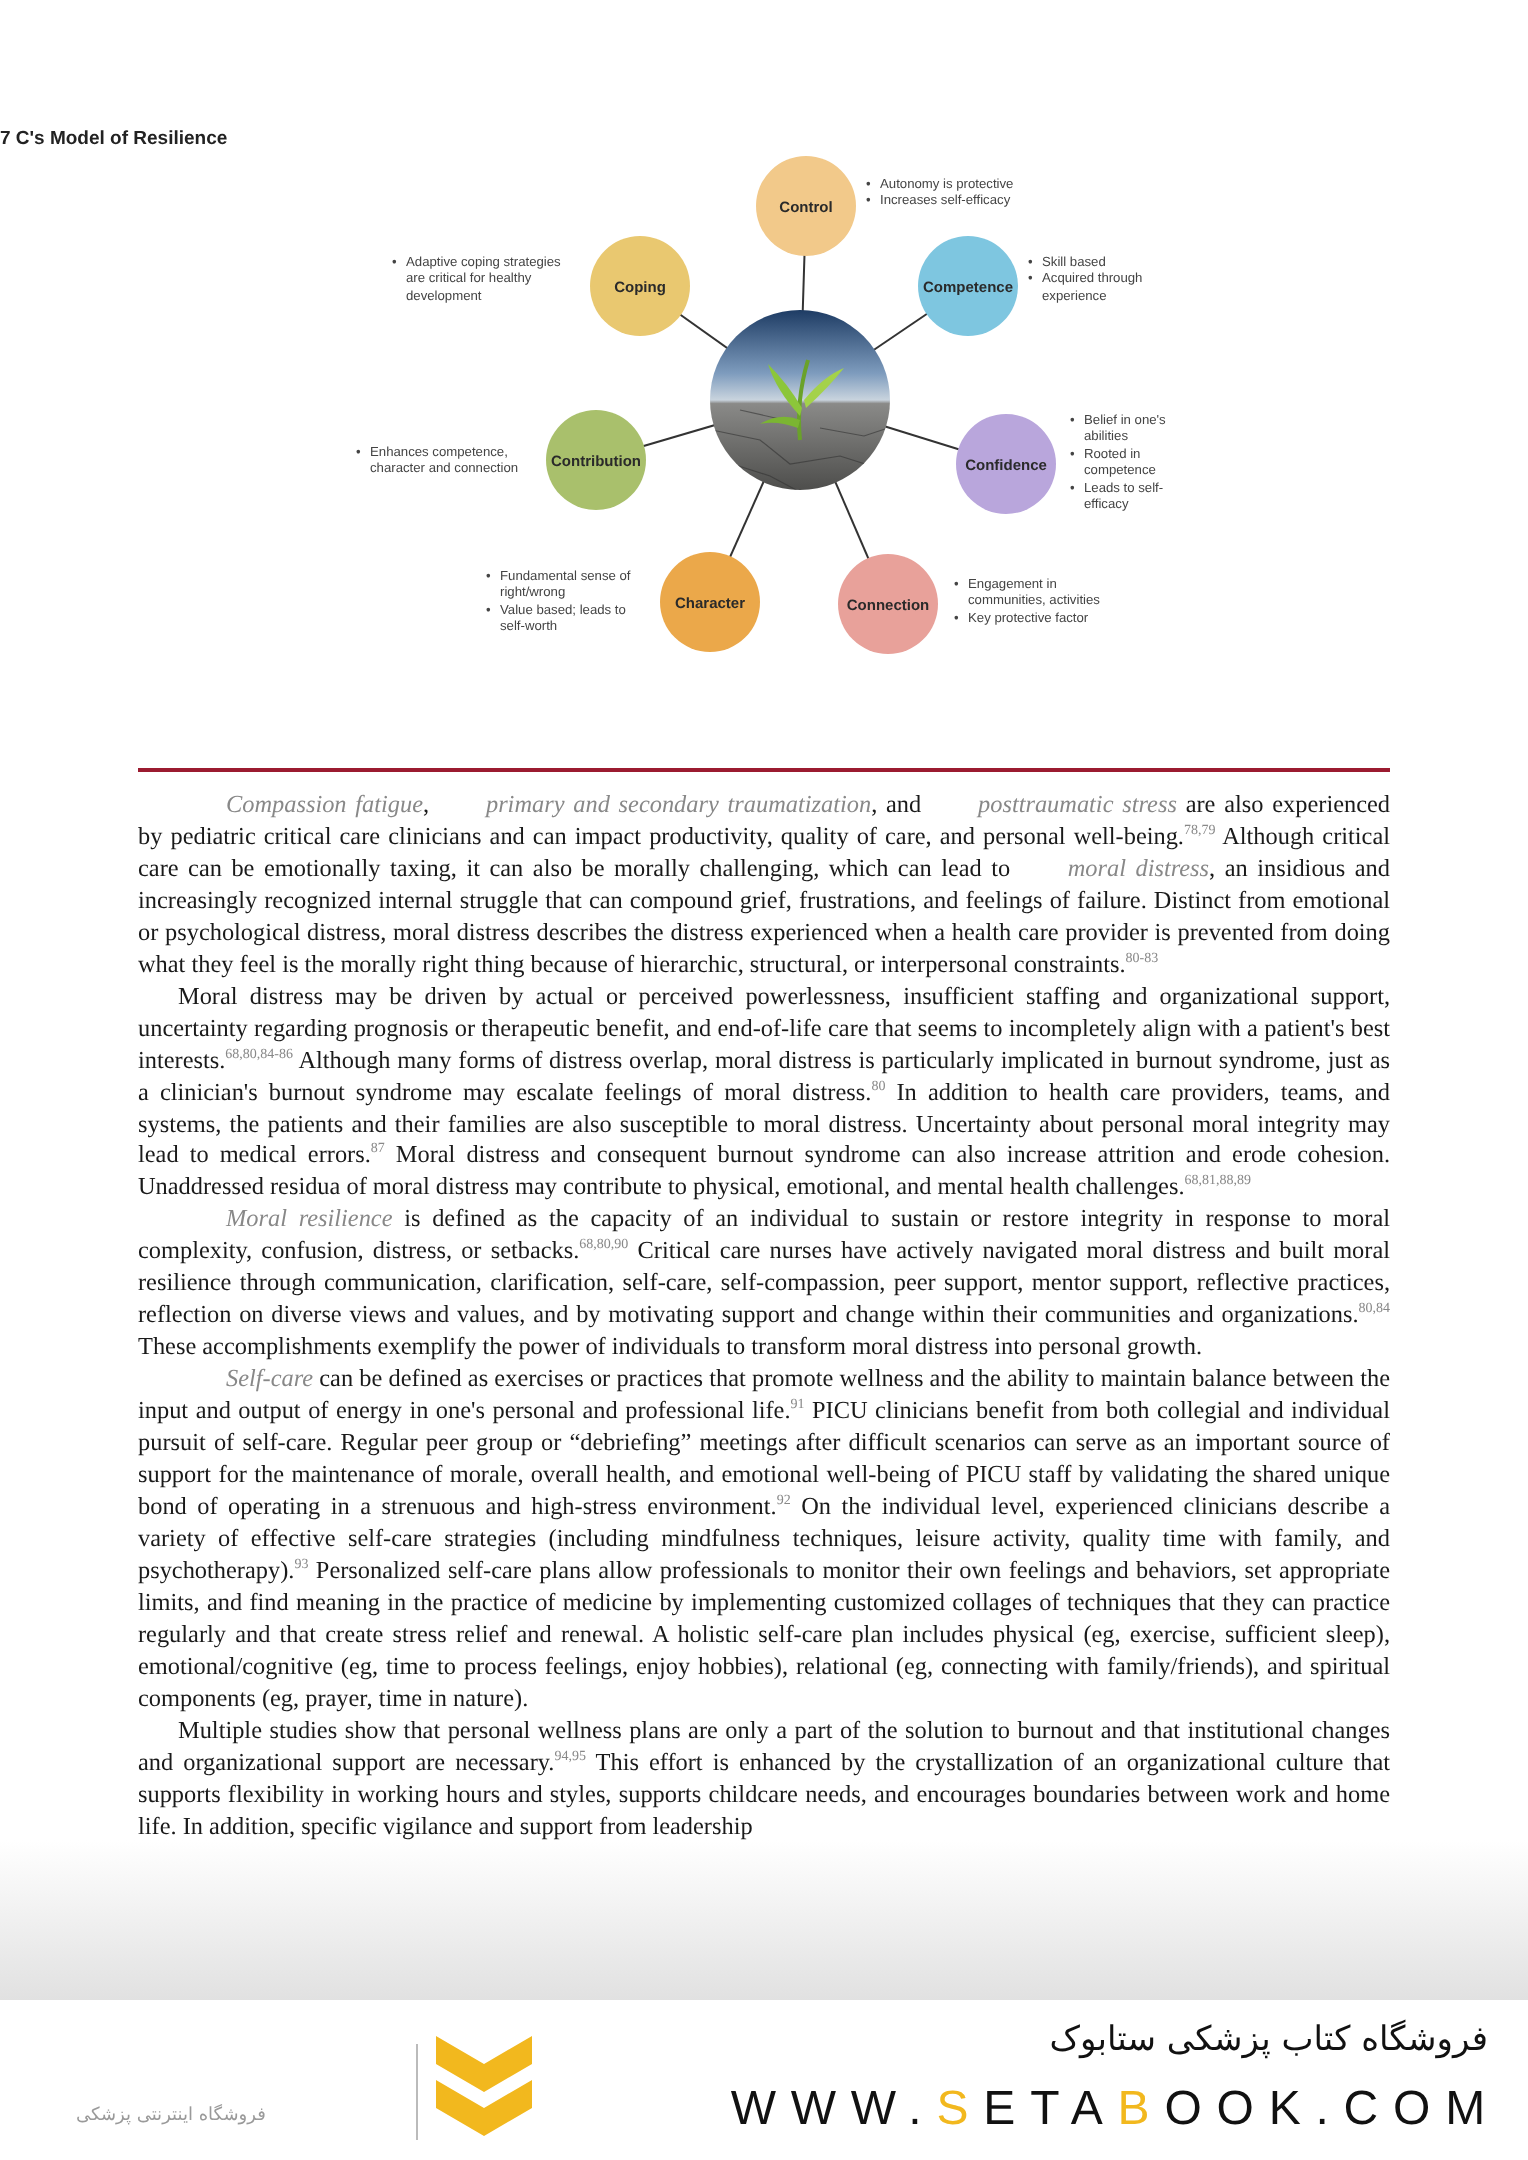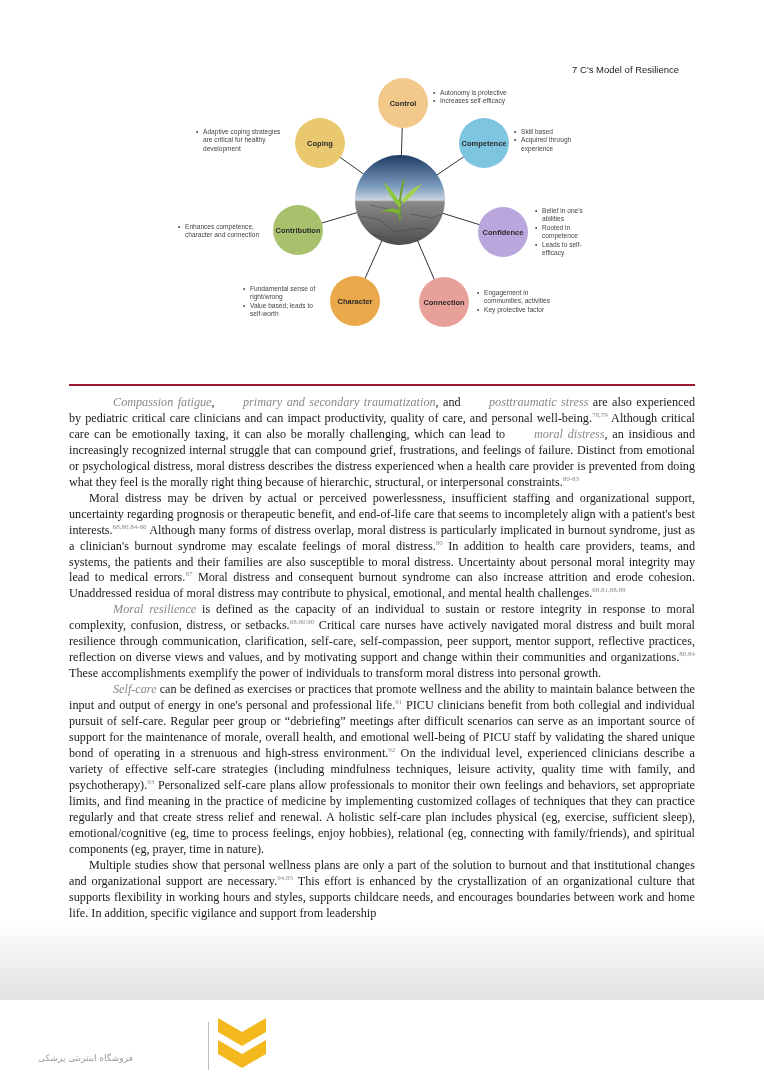--- a/index.html
+++ b/index.html
@@ -8,22 +8,22 @@
     background: #ffffff;
     font-family: "Liberation Serif", serif;
     color: #1a1a1a;
   }
   .page { position: absolute; left: 0; top: 0; width: 764px; height: 1000px; background: #fff; }
   .page-shadow {
     position: absolute; left: 0; top: 920px; width: 764px; height: 80px;
     background: linear-gradient(to bottom, rgba(255,255,255,0) 0%, rgba(225,225,225,1) 100%);
   }
   .fig-title {
-    position: absolute; left: 0; width: 679px; top: 64px; text-align: right;
-    font-family: "Liberation Sans", sans-serif; font-weight: normal; font-size: 9.5px; color: #222;
+    position: absolute; left: 0; width: 679px; top: 64px; text-align: left;
+    font-family: "Liberation Sans", sans-serif; font-weight: bold; font-size: 9.5px; color: #222;
   }
   svg.diagram { position: absolute; left: 0; top: 0; }
   .node-label {
     font-family: "Liberation Sans", sans-serif; font-weight: bold; font-size: 7.5px; fill: #2a2a2a;
   }
   .note {
     position: absolute; font-family: "Liberation Sans", sans-serif; font-size: 6.6px; line-height: 8.4px; color: #444;
   }
   .note ul { list-style: none; margin: 0; padding: 0; }
   .note li { position: relative; padding-left: 7px; }
@@ -195,13 +195,15 @@
 
 <div class="footer">
   <div class="logo-wrap">
     <div class="logo-sub">فروشگاه اینترنتی پزشکی</div>
     <div class="logo-divider"></div>
     <svg style="position:absolute; left:188px; top:8px;" width="48" height="56">
       <path d="M0 0 L24 14 L48 0 L48 14 L24 28 L0 14 Z" fill="#f2b81e"></path>
       <path d="M0 22 L24 36 L48 22 L48 36 L24 50 L0 36 Z" fill="#f2b81e"></path>
     </svg>
   </div>
+  <div class="fa-title">فروشگاه کتاب پزشکی ستابوک</div>
+  <div class="url"><span>WWW.</span><span class="accent">S</span><span>ETA</span><span class="accent">B</span><span>OOK.COM</span></div>
 </div>
 
 </body></html>

